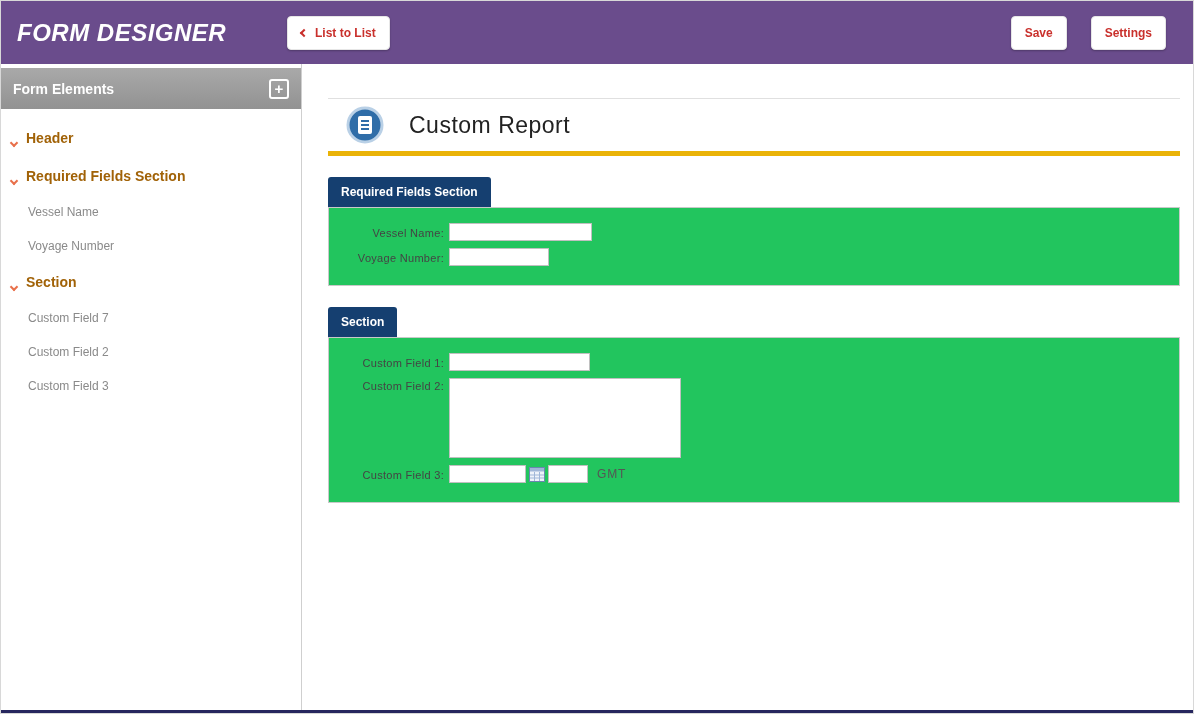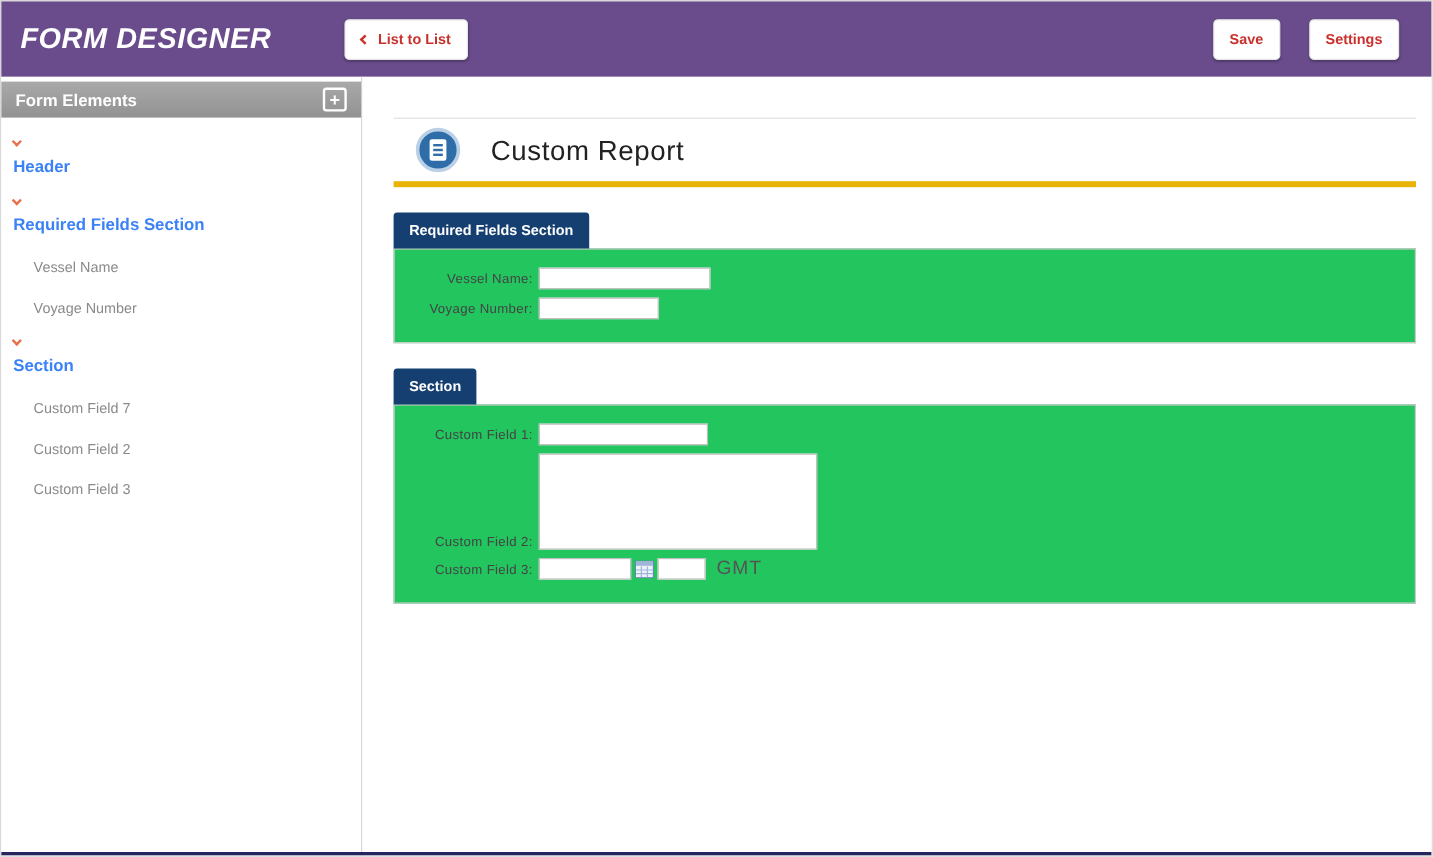--- a/index.html
+++ b/index.html
@@ -66,21 +66,21 @@
 
   
   .sidebar {
     width:301px;
     border-right:1px solid #cfcfcf;
     background:#ffffff;
     flex-shrink:0;
   }
   .sidebar-header {
     margin-top:4px;
-    height:30px;
+    height:41px;
     background:linear-gradient(#a9a9a9,#929292);
     color:#ffffff;
     font-weight:bold;
     font-size:14px;
     display:flex;
     align-items:center;
     justify-content:space-between;
     padding:0 12px;
   }
   .add-btn {
@@ -92,28 +92,27 @@
     font-size:15px;
     font-weight:bold;
     line-height:15px;
     text-align:center;
     cursor:pointer;
     font-family:"Liberation Sans", sans-serif;
   }
   .tree { padding:10px 0 0 0; }
   .tree-group {
     display:flex;
-    align-items:flex-start;
+    align-items:flex-end;
     gap:9px;
     padding:11px 10px;
-    color:#3b82f6;
+    color:#a16207;
     font-weight:bold;
     font-size:14px;
     cursor:pointer;
-    flex-direction:column;
   }
   .chev-down {
     display:inline-block;
     width:6px; height:6px;
     border-right:2px solid #e8704a;
     border-bottom:2px solid #e8704a;
     transform:rotate(45deg);
     margin-top:-4px;
   }
   .tree-item {
@@ -159,21 +158,21 @@
   .section-panel {
     border:1px solid #c9c9c9;
     background:#22c55e;
     padding:15px 12px 12px 24px;
   }
   .field-row {
     display:flex;
     align-items:center;
     margin-bottom:7px;
   }
-  .field-row.align-top { align-items:flex-end; }
+  .field-row.align-top { align-items:flex-start; }
   .field-label {
     width:96px;
     text-align:right;
     font-size:11px;
     color:#444444;
     letter-spacing:0.3px;
     padding-right:5px;
     flex-shrink:0;
     padding-top:2px;
   }
@@ -198,21 +197,21 @@
     font-family:"Liberation Sans", sans-serif;
     resize:none;
     background:#ffffff;
   }
   .cal-btn {
     border:none; background:transparent; padding:0;
     margin-left:3px; cursor:pointer; line-height:0;
   }
   .suffix {
     margin-left:9px;
-    font-size:16px;
+    font-size:12px;
     color:#555555;
     letter-spacing:0.8px;
   }
 
   
   .bottom-line {
     position:absolute;
     left:0; bottom:0;
     width:100%;
     height:3px;

